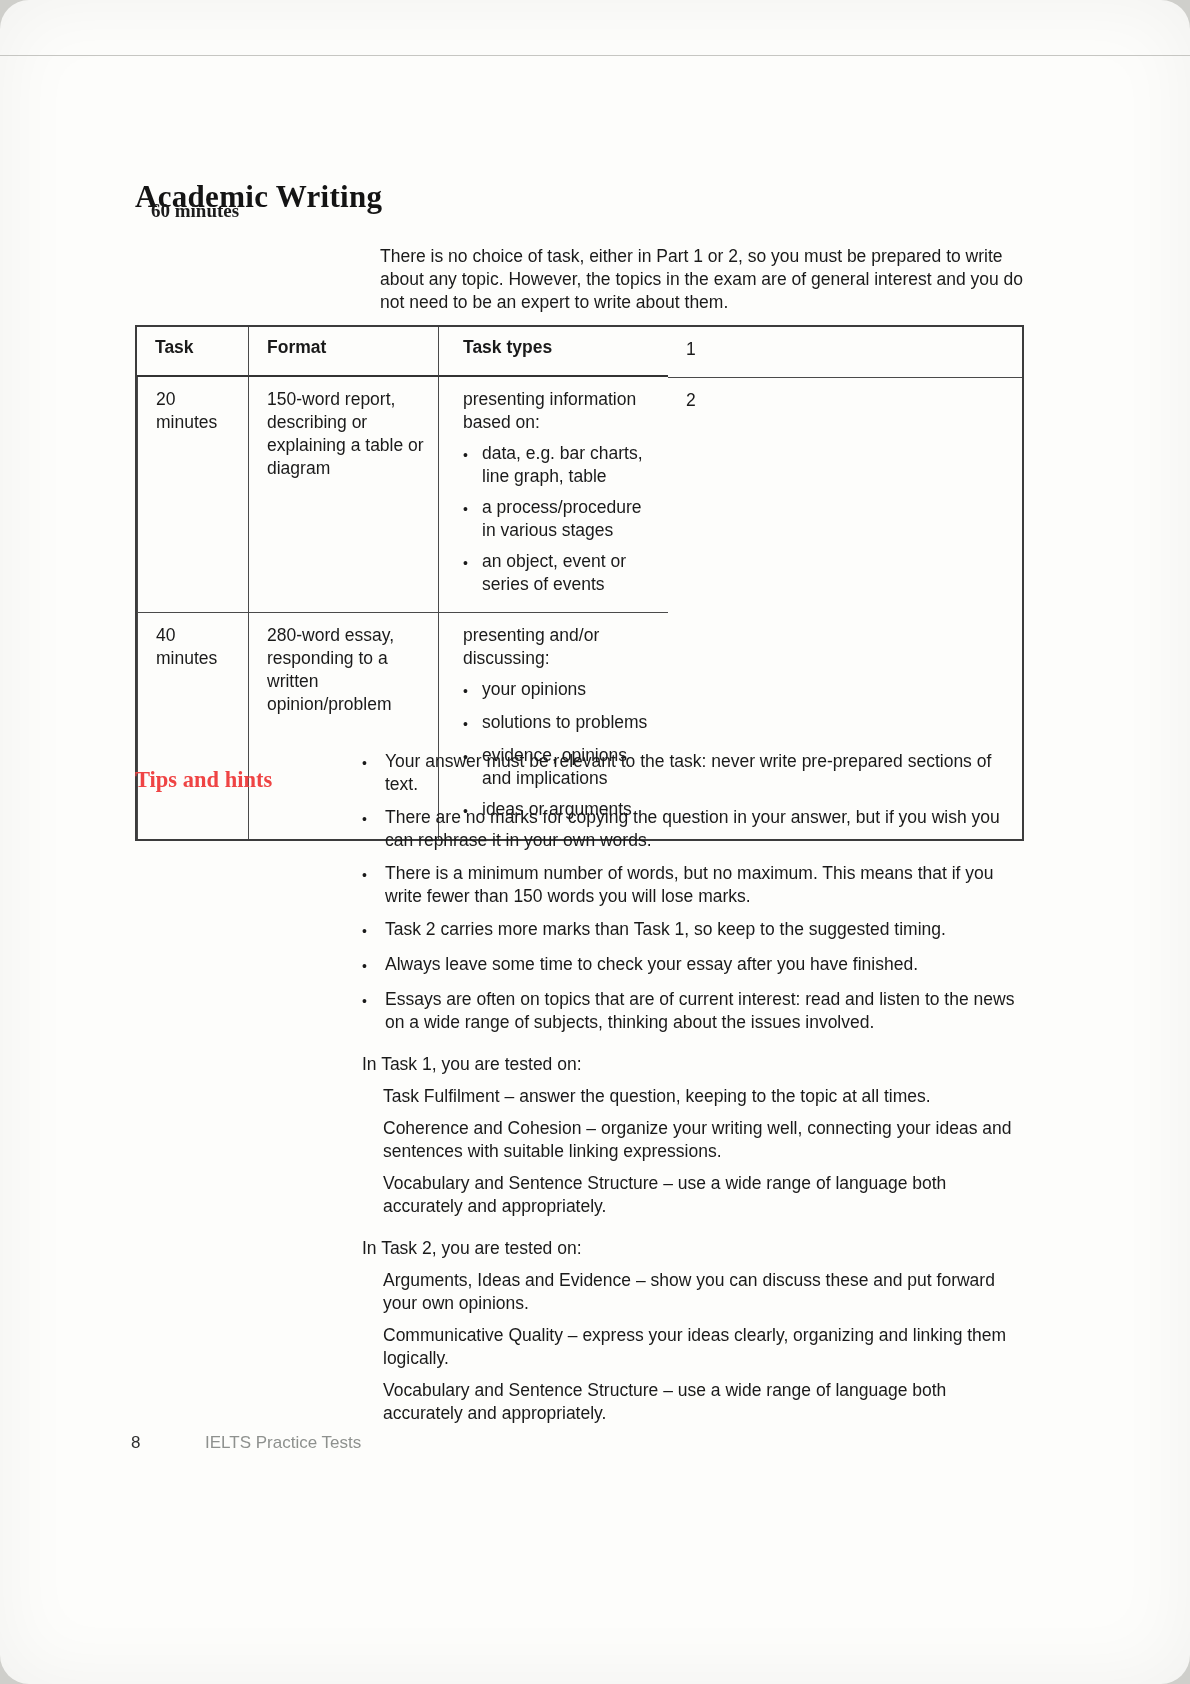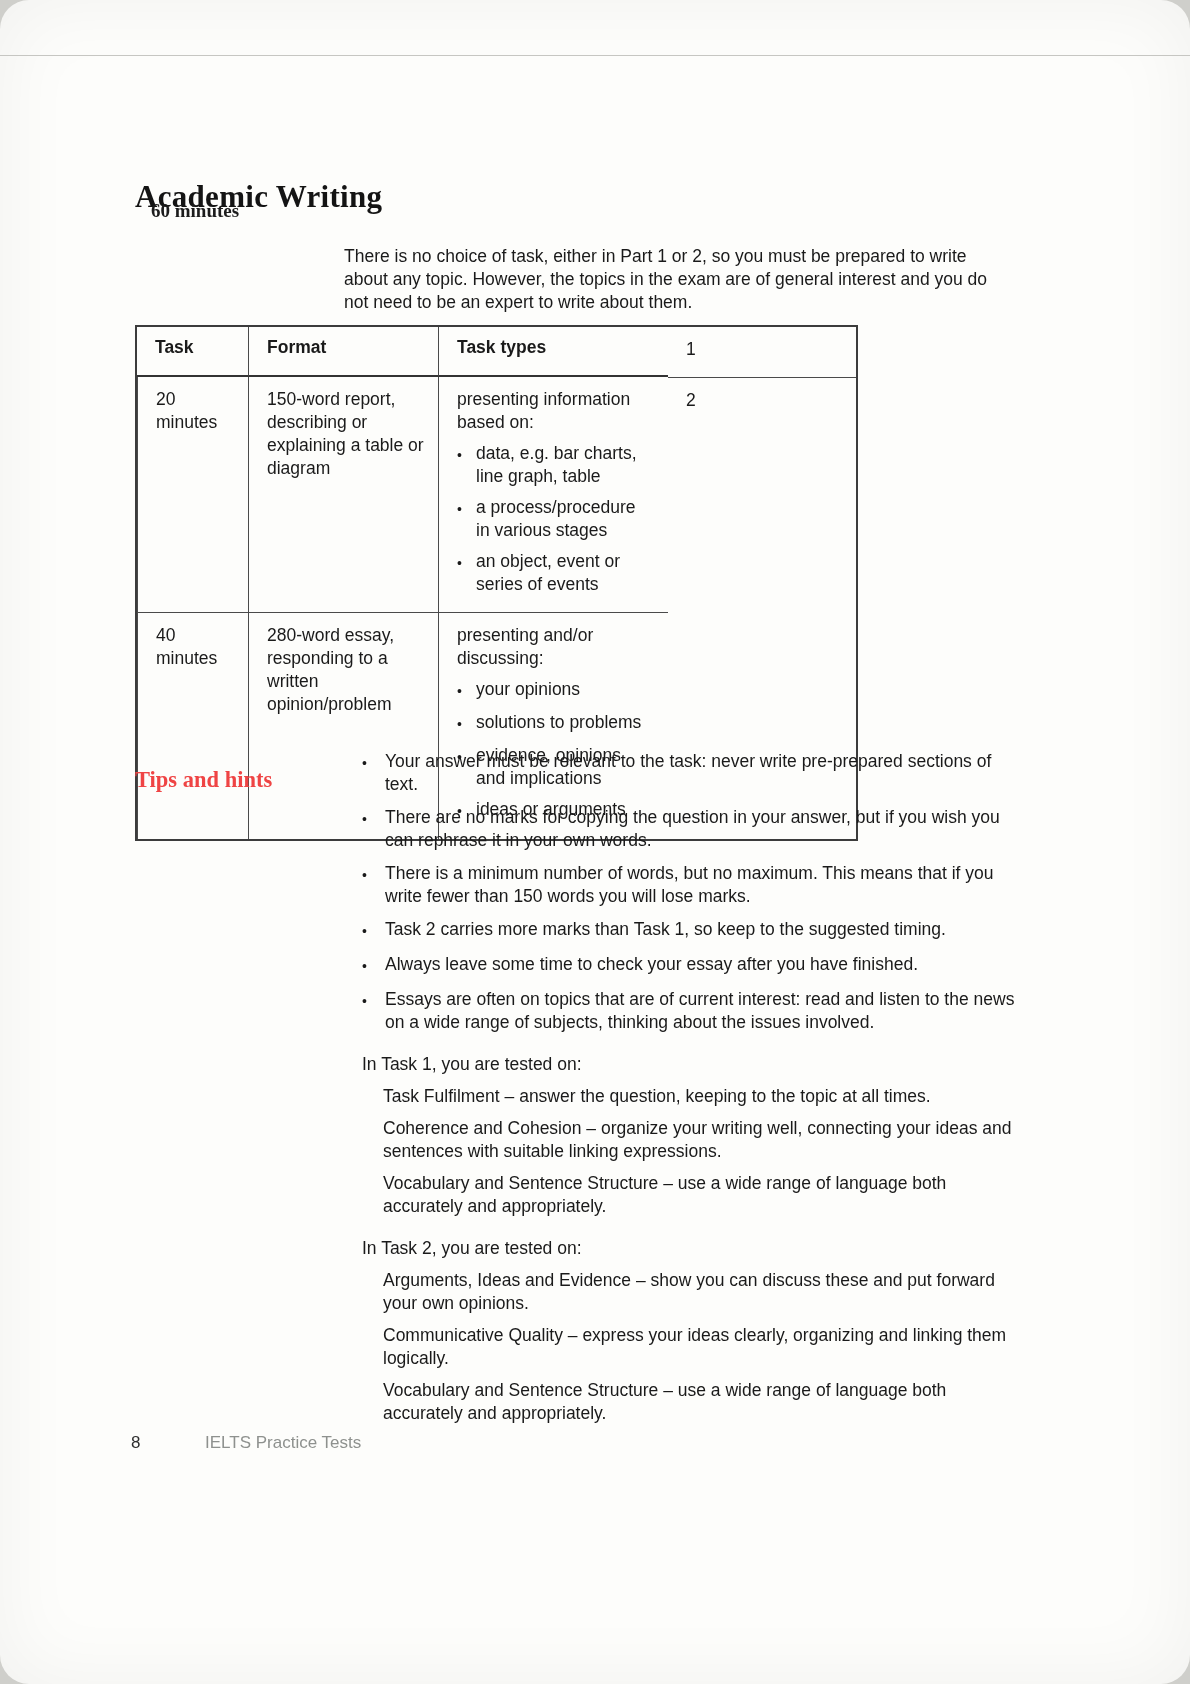--- a/index.html
+++ b/index.html
@@ -34,49 +34,49 @@
   .duration {
     position: absolute;
     left: 151px; top: 200px;
     font-family: "Liberation Serif", serif;
     font-weight: 700;
     font-size: 19px;
     color: #1c1c1c;
   }
   .intro {
     position: absolute;
-    left: 344px; top: 227px;
+    left: 380px; top: 227px;
     width: 658px;
     font-size: 17.5px;
     line-height: 23px;
   }
 
   
   .task-table {
     position: absolute;
     left: 135px; top: 325px;
-    width: 723px;
+    width: 889px;
     border: 2px solid #3c3c3c;
     display: grid;
     grid-template-columns: 111px 190px 230px 1fr;
     background: transparent;
   }
   .cell {
     padding: 11px 14px 16px 18px;
     font-size: 17.5px;
     line-height: 23px;
   }
   .cell.vline { border-left: 1.5px solid #4a4a4a; }
   .header-cell {
     font-weight: 700;
     border-bottom: 2px solid #333333;
     padding: 9px 14px 9px 18px;
   }
   .row2 { border-top: 1.5px solid #4a4a4a; }
-  .cell.types { padding-left: 18px; padding-right: 16px; }
+  .cell.types { padding-left: 24px; padding-right: 16px; }
   .tt-intro { margin-bottom: 4px; }
   .tt-item { display: flex; margin-top: 8px; }
   .tt-bullet { flex: none; width: 19px; font-size: 14px; padding-top: 2px; }
   .tt-text { flex: 1; }
 
   
   .tips-heading {
     position: absolute;
     left: 135px; top: 748px;
     font-family: "Liberation Serif", serif;

